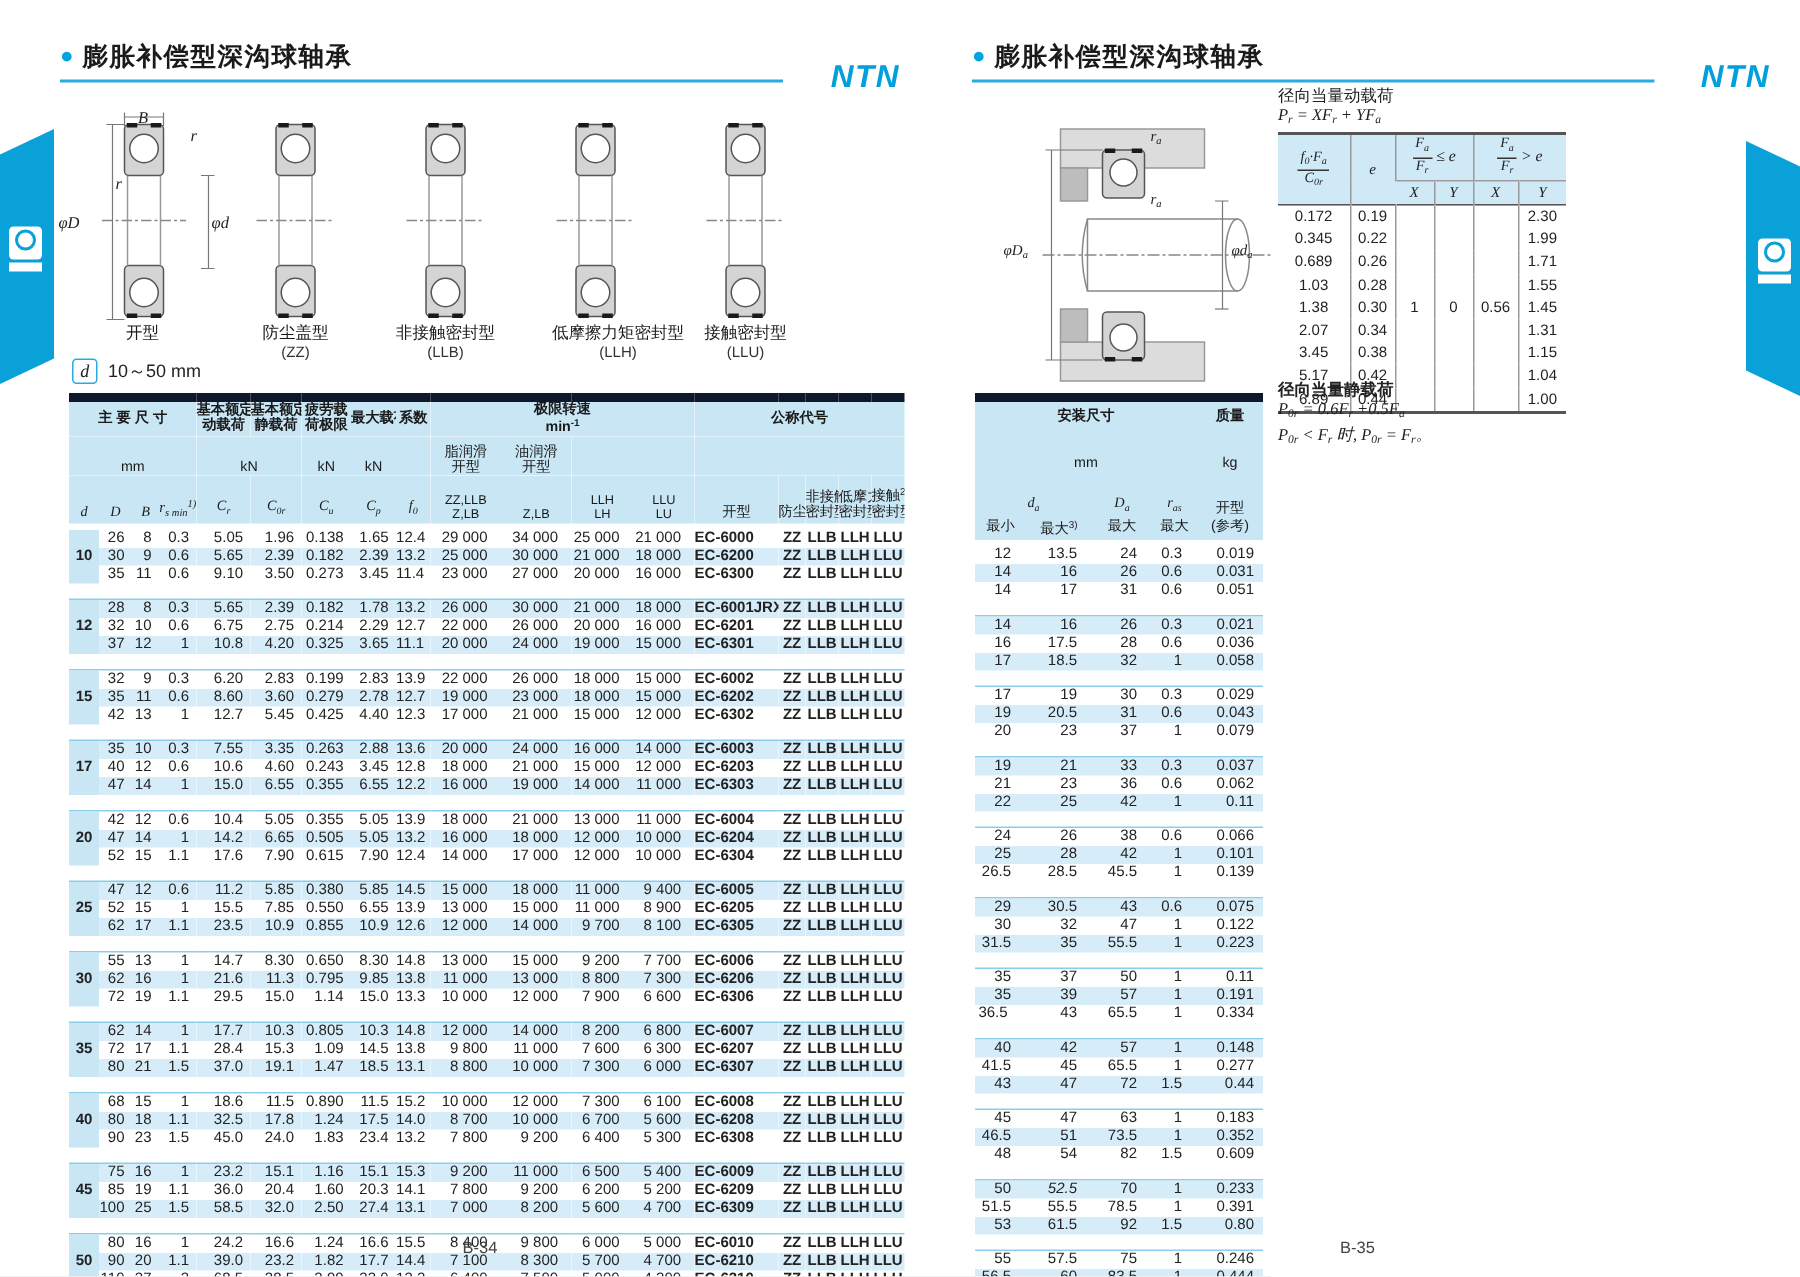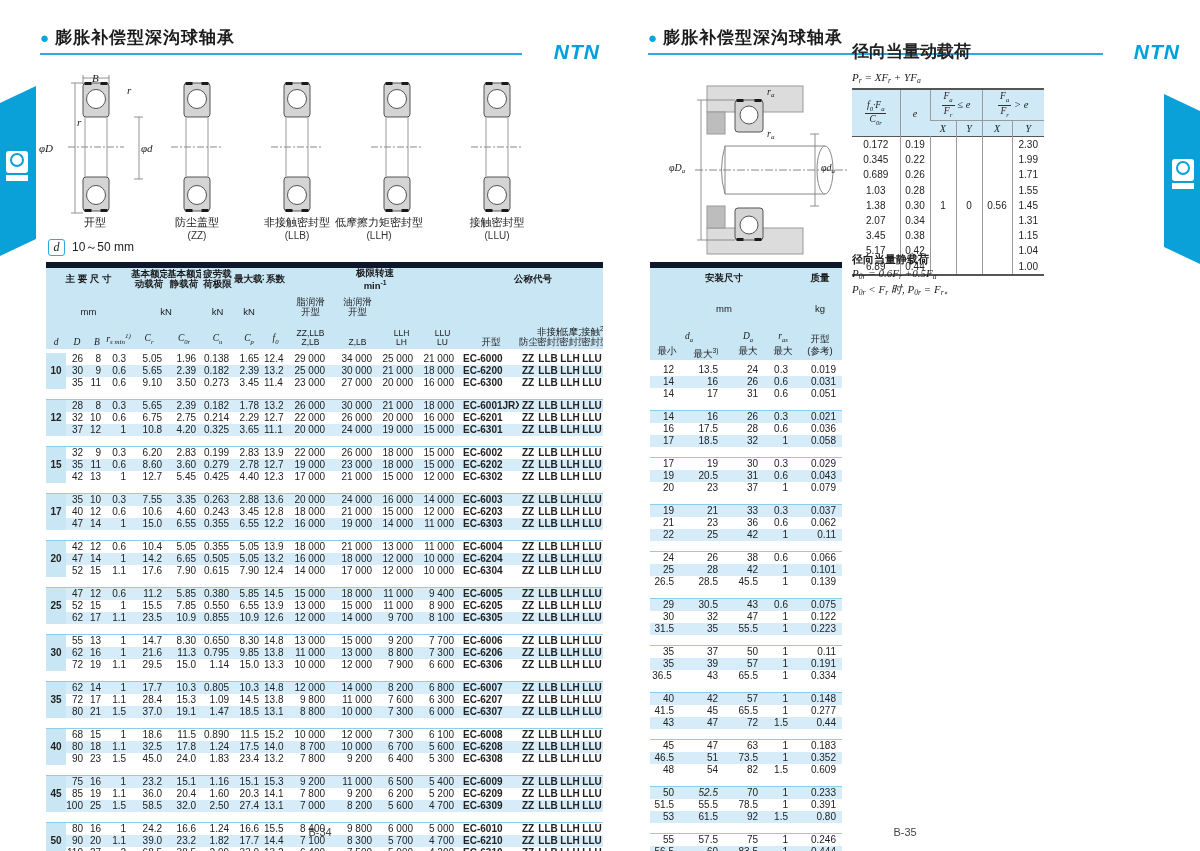--- a/index.html
+++ b/index.html
@@ -197,21 +197,21 @@
         <div class="code"></div>
     </div>
     <div class="figcap" style="left:152px;top:216px;width:90px;">
       <div>防尘盖型</div>
         <div class="code">(ZZ)</div>
     </div>
     <div class="figcap" style="left:247px;top:216px;width:100px;">
       <div>非接触密封型</div>
         <div class="code">(LLB)</div>
     </div>
-    <div class="figcap" style="left:319px;top:216px;width:120px;">
+    <div class="figcap" style="left:352px;top:216px;width:120px;">
       <div>低摩擦力矩密封型</div>
         <div class="code">(LLH)</div>
     </div>
     <div class="figcap" style="left:447px;top:216px;width:100px;">
       <div>接触密封型</div>
         <div class="code">(LLU)</div>
     </div>
 
     <div class="abs dtag" style="left:48px;top:239px;">
       <span class="dbox ser">d</span>
@@ -1001,21 +1001,21 @@
             <line x1="155" y1="50" x2="164" y2="50"></line>
             <line x1="155" y1="122" x2="164" y2="122"></line>
         </g>
       </svg>
       <span class="ovl ser" style="left:112px;top:2px;">r<sub>a</sub></span>
       <span class="ovl ser" style="left:112px;top:44px;">r<sub>a</sub></span>
       <span class="ovl ser" style="left:14px;top:78px;">φD<sub>a</sub></span>
       <span class="ovl ser" style="left:166px;top:78px;">φd<sub>a</sub></span>
     </div>
 
-    <div class="abs" style="left:232px;top:40px;font-size:17px;font-weight:bold;">径向当量动载荷</div>
+    <div class="abs" style="left:232px;top:56px;font-size:11px;font-weight:normal;">径向当量动载荷</div>
     <div class="abs ser" style="left:232px;top:71px;font-size:11px;">P<sub>r</sub> = XF<sub>r</sub> + YF<sub>a</sub></div>
 
     <table class="ftable abs" style="left:232px;top:88px;">
       <colgroup>
           <col style="width:48px">
           <col style="width:30px">
           <col style="width:26px">
           <col style="width:26px">
           <col style="width:30px">
           <col style="width:32px">

